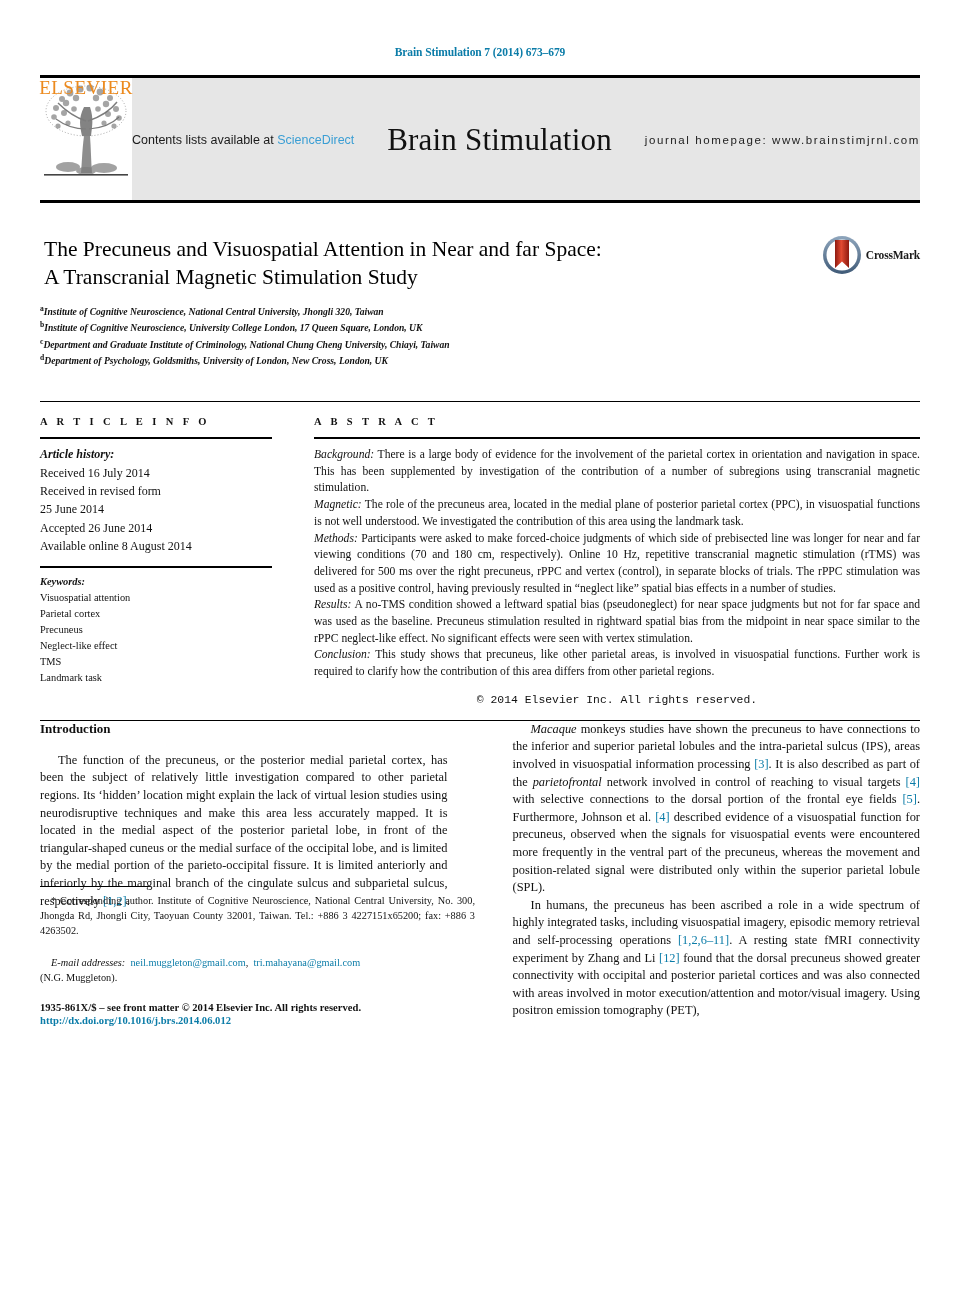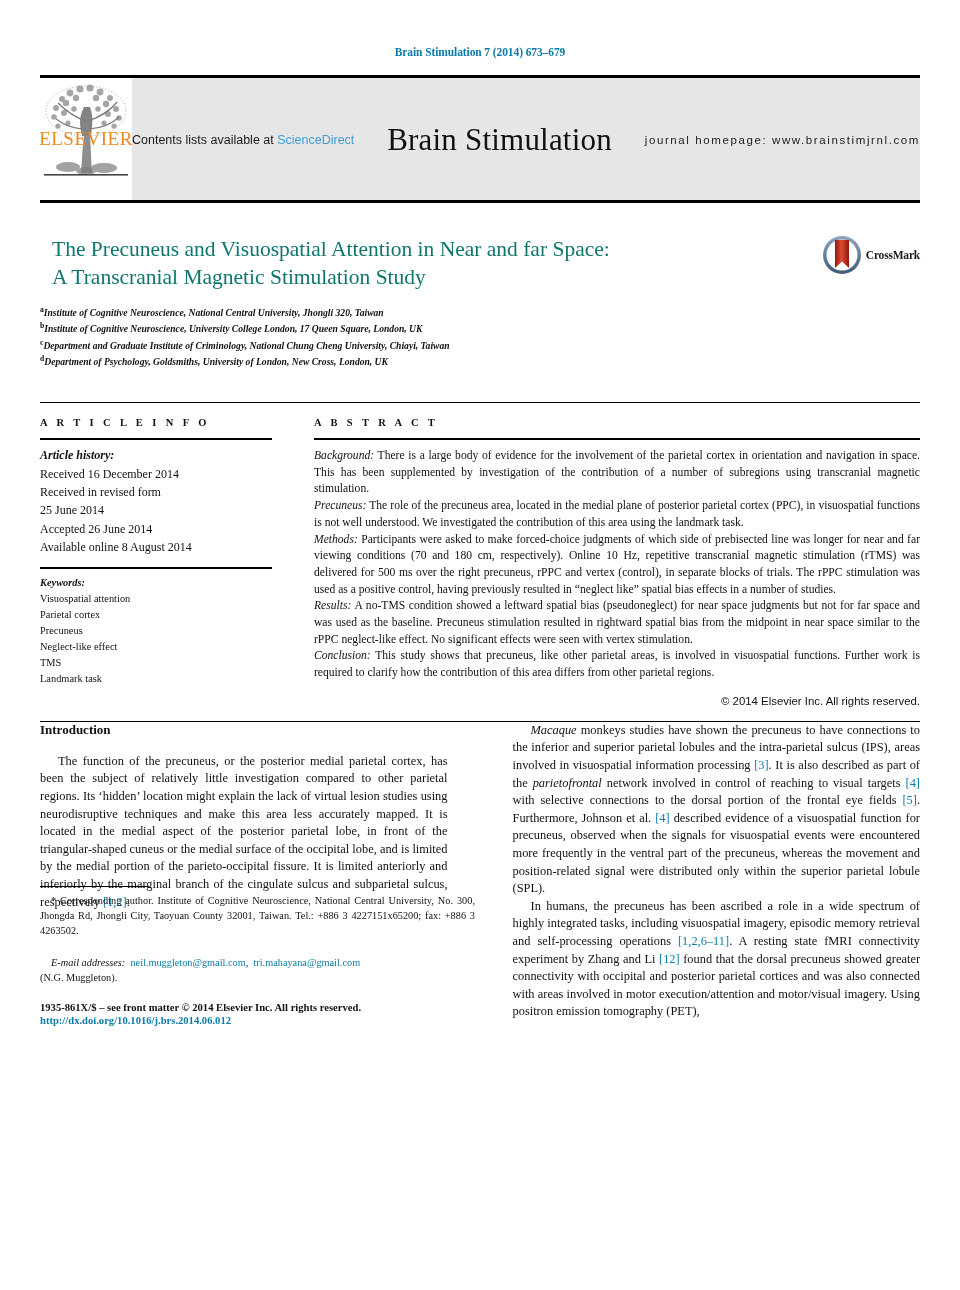--- a/index.html
+++ b/index.html
@@ -34,21 +34,21 @@
     display: flex;
     height: 128px;
   }
   .elsevier-logo {
     width: 92px;
     flex: 0 0 92px;
     background: #ffffff;
     position: relative;
     display: flex;
     flex-direction: column;
-    justify-content: center;
+    justify-content: flex-start;
     align-items: center;
     padding-bottom: 2px;
   }
   .tree-svg { position: absolute; top: 3px; left: 2px; }
   .elsevier-word {
     position: relative;
     font-family: "Liberation Serif", serif;
     font-size: 19px;
     letter-spacing: 0.5px;
     color: #ec8a1e;
@@ -145,23 +145,23 @@
   
   .title-block {
     margin-top: 32px;
     position: relative;
     padding-right: 120px;
   }
   .paper-title {
     font-family: "Liberation Serif", serif;
     font-size: 21.5px;
     line-height: 1.32;
-    color: #0f766e;
+    color: #000000;
     font-weight: 400;
-    margin: 12px;
+    margin: 4px;
   }
   .crossmark {
     position: absolute;
     right: 0;
     top: 0;
     display: flex;
     align-items: center;
     gap: 4px;
   }
   .crossmark-label {
@@ -237,22 +237,22 @@
     padding-top: 8px;
     font-family: "Liberation Serif", serif;
     font-size: 11.6px;
     line-height: 1.44;
     text-align: justify;
     color: #111;
   }
   .abs-body p { margin: 0; }
   .abs-body .lab { font-style: italic; }
   .copyright {
-    text-align: right;
-    font-family: Liberation Sans, sans-serif;
+    text-align: center;
+    font-family: Liberation Mono, monospace;
     font-size: 11.4px;
     margin-top: 13px;
     color: #111;
   }
 
   .body-rule { border-top: 1px solid #000; margin-top: 14px; }
 
   
   .body-cols {
     display: flex;
@@ -412,21 +412,21 @@
     </div>
   </div>
 
   <div class="info-abstract">
 
     <div class="col-info">
       <div class="sec-head">A R T I C L E   I N F O</div>
       <div class="rule"></div>
       <div class="hist-block">
         <div class="lab">Article history:</div>
-        <div>Received 16 December 2014</div>
+        <div>Received 16 July 2014</div>
         <div>Received in revised form</div>
         <div>25 June 2014</div>
         <div>Accepted 26 June 2014</div>
         <div>Available online 8 August 2014</div>
       </div>
       <div class="kw-block">
         <div class="lab">Keywords:</div>
         <div>Visuospatial attention</div>
         <div>Parietal cortex</div>
         <div>Precuneus</div>
@@ -434,21 +434,21 @@
         <div>TMS</div>
         <div>Landmark task</div>
       </div>
     </div>
 
     <div class="col-abs">
       <div class="sec-head">A B S T R A C T</div>
       <div class="rule"></div>
       <div class="abs-body">
         <p><span class="lab">Background:</span><span> There is a large body of evidence for the involvement of the parietal cortex in orientation and navigation in space. This has been supplemented by investigation of the contribution of a number of subregions using transcranial magnetic stimulation.</span></p>
-        <p><span class="lab">Precuneus:</span><span> The role of the precuneus area, located in the medial plane of posterior parietal cortex (PPC), in visuospatial functions is not well understood. We investigated the contribution of this area using the landmark task.</span></p>
+        <p><span class="lab">Magnetic:</span><span> The role of the precuneus area, located in the medial plane of posterior parietal cortex (PPC), in visuospatial functions is not well understood. We investigated the contribution of this area using the landmark task.</span></p>
         <p><span class="lab">Methods:</span><span> Participants were asked to make forced-choice judgments of which side of prebisected line was longer for near and far viewing conditions (70 and 180 cm, respectively). Online 10 Hz, repetitive transcranial magnetic stimulation (rTMS) was delivered for 500 ms over the right precuneus, rPPC and vertex (control), in separate blocks of trials. The rPPC stimulation was used as a positive control, having previously resulted in “neglect like” spatial bias effects in a number of studies.</span></p>
         <p><span class="lab">Results:</span><span> A no-TMS condition showed a leftward spatial bias (pseudoneglect) for near space judgments but not for far space and was used as the baseline. Precuneus stimulation resulted in rightward spatial bias from the midpoint in near space similar to the rPPC neglect-like effect. No significant effects were seen with vertex stimulation.</span></p>
         <p><span class="lab">Conclusion:</span><span> This study shows that precuneus, like other parietal areas, is involved in visuospatial functions. Further work is required to clarify how the contribution of this area differs from other parietal regions.</span></p>
       </div>
       <div class="copyright">© 2014 Elsevier Inc. All rights reserved.</div>
     </div>
   </div>
 
   <div class="body-rule"></div>
 

